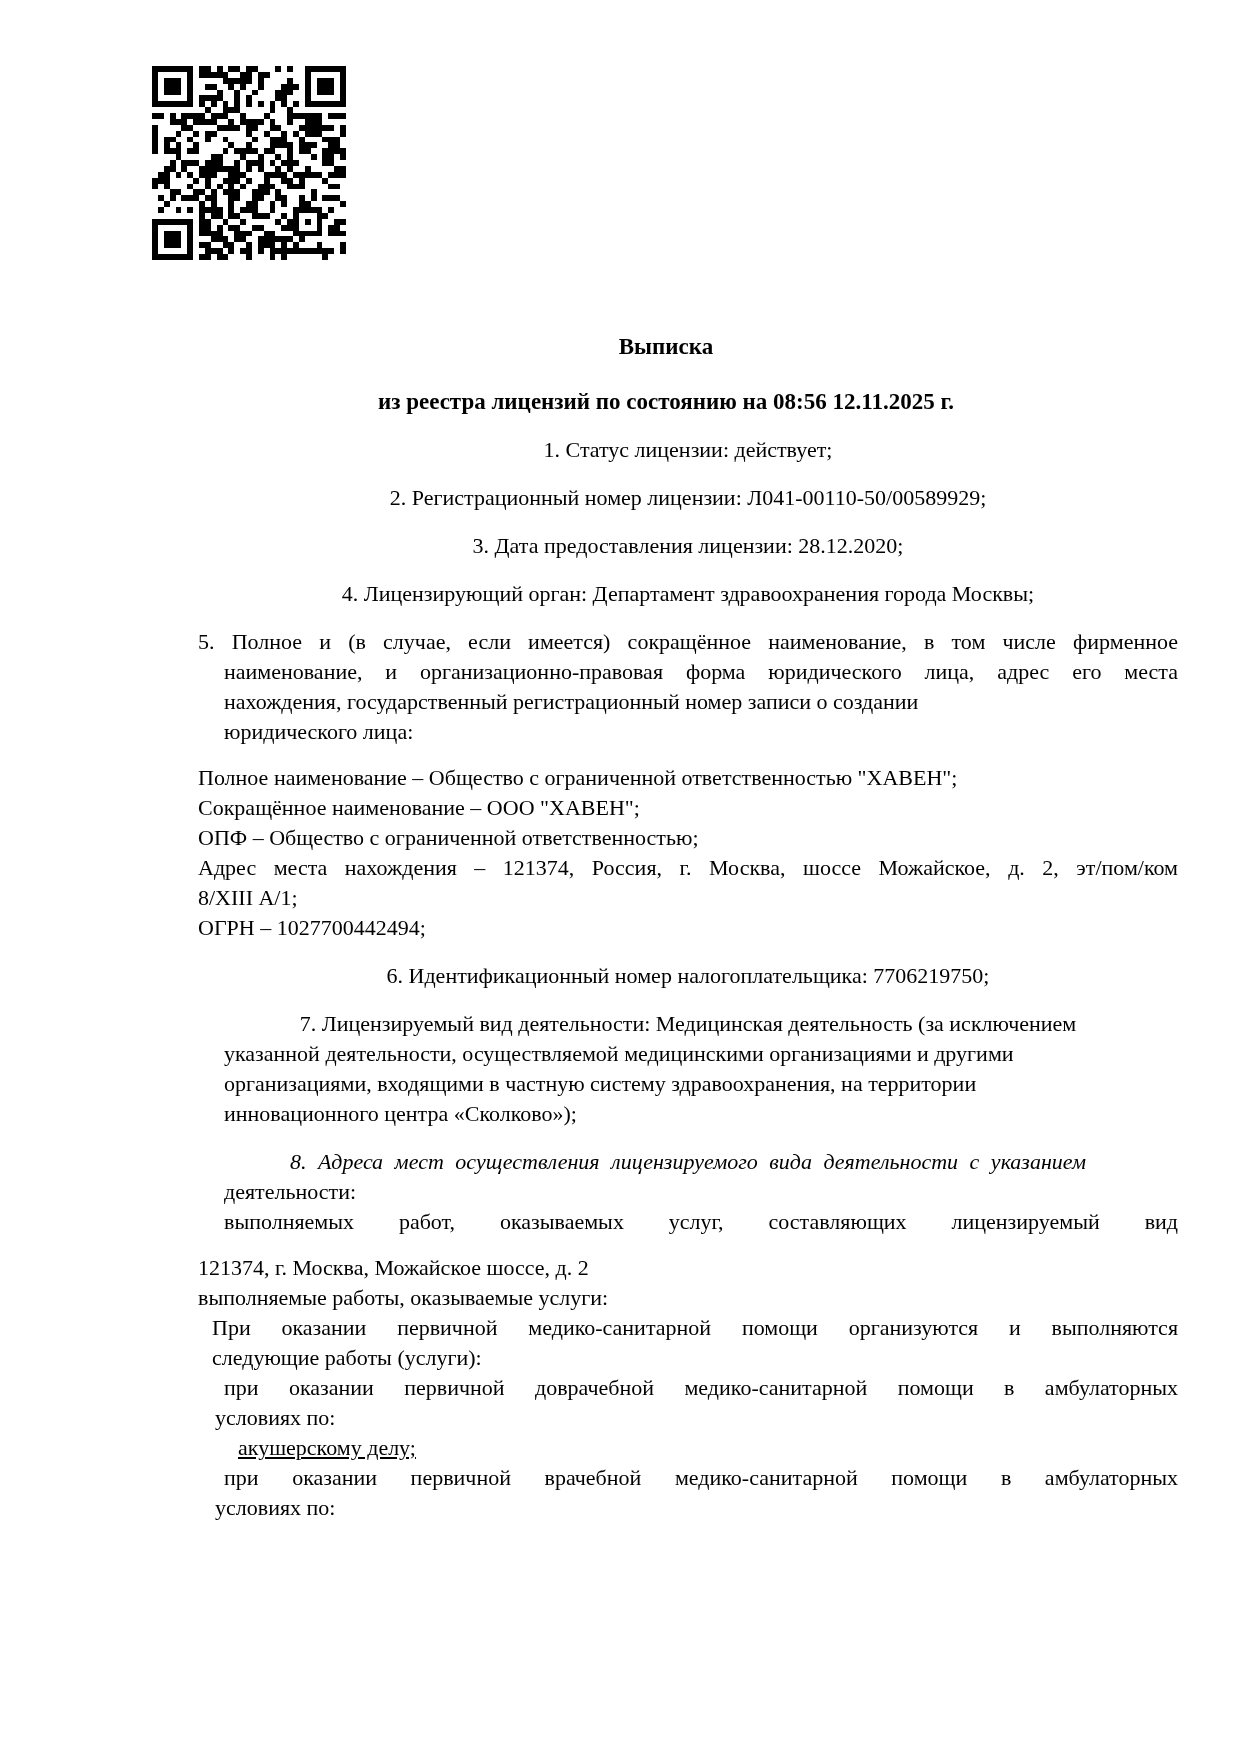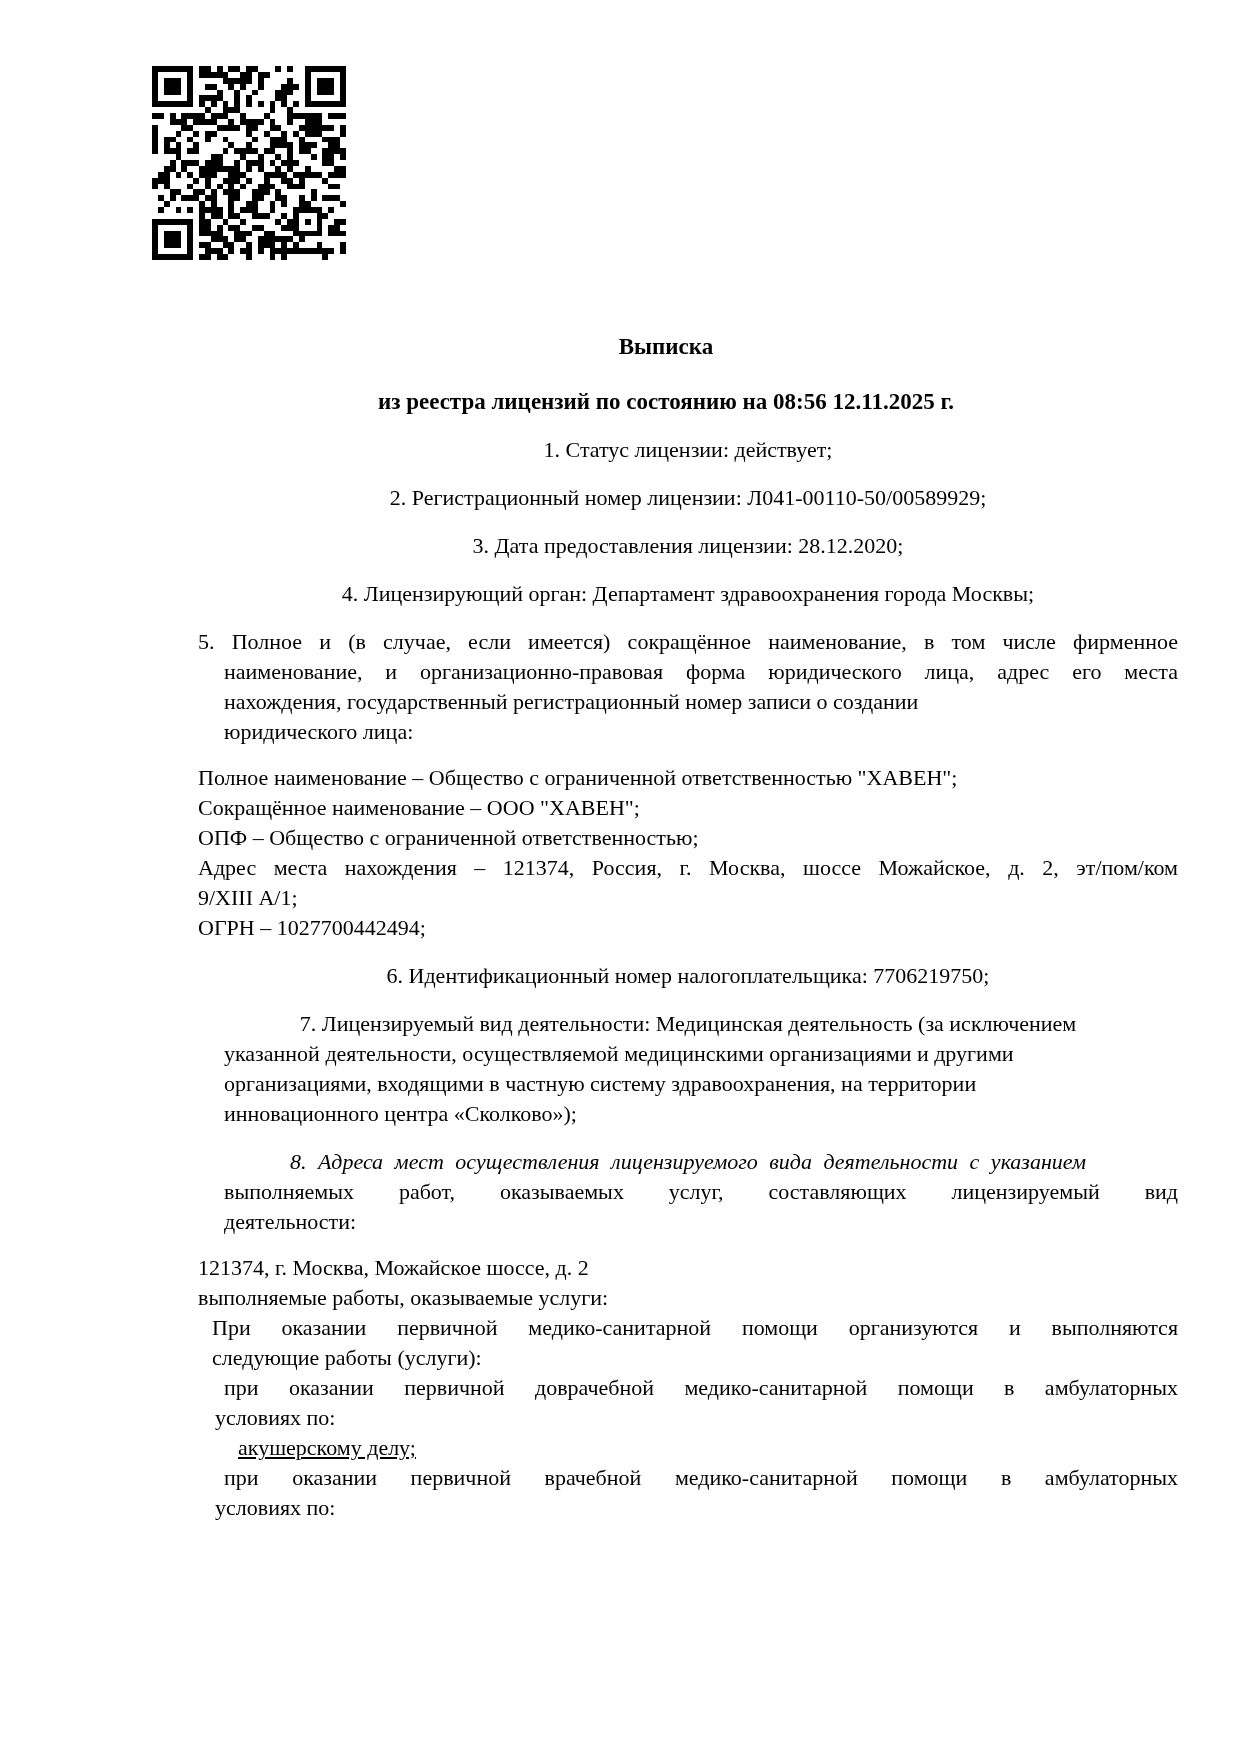--- a/index.html
+++ b/index.html
@@ -616,30 +616,30 @@
         <div class="line gap-item">3. Дата предоставления лицензии: 28.12.2020;</div>
         <div class="line gap-item">4. Лицензирующий орган: Департамент здравоохранения города Москвы;</div>
         <div class="line gap-item just">5. Полное и (в случае, если имеется) сокращённое наименование, в том числе фирменное</div>
         <div class="line cont just">наименование, и организационно-правовая форма юридического лица, адрес его места</div>
         <div class="line cont">нахождения, государственный регистрационный номер записи о создании</div>
         <div class="line cont">юридического лица:</div>
         <div class="line gap-para">Полное наименование – Общество с ограниченной ответственностью "ХАВЕН";</div>
         <div class="line">Сокращённое наименование – ООО "ХАВЕН";</div>
         <div class="line">ОПФ – Общество с ограниченной ответственностью;</div>
         <div class="line just">Адрес места нахождения – 121374, Россия, г. Москва, шоссе Можайское, д. 2, эт/пом/ком</div>
-        <div class="line">9/XIII А/1;</div>
+        <div class="line">8/XIII А/1;</div>
         <div class="line">ОГРН – 1027700442494;</div>
         <div class="line gap-item">6. Идентификационный номер налогоплательщика: 7706219750;</div>
         <div class="line gap-item">7. Лицензируемый вид деятельности: Медицинская деятельность (за исключением</div>
         <div class="line cont">указанной деятельности, осуществляемой медицинскими организациями и другими</div>
         <div class="line cont">организациями, входящими в частную систему здравоохранения, на территории</div>
         <div class="line cont">инновационного центра «Сколково»);</div>
         <div class="line gap-item ws">8. Адреса мест осуществления лицензируемого вида деятельности с указанием</div>
+        <div class="line cont">деятельности:</div>
         <div class="line cont just">выполняемых работ, оказываемых услуг, составляющих лицензируемый вид</div>
-        <div class="line cont">деятельности:</div>
         <div class="line gap-para">121374, г. Москва, Можайское шоссе, д. 2</div>
         <div class="line">выполняемые работы, оказываемые услуги:</div>
         <div class="line ind-b just">При оказании первичной медико-санитарной помощи организуются и выполняются</div>
         <div class="line ind-b">следующие работы (услуги):</div>
         <div class="line ind-c just">при оказании первичной доврачебной медико-санитарной помощи в амбулаторных</div>
         <div class="line ind-d">условиях по:</div>
         <div class="line ind-e">акушерскому делу;</div>
         <div class="line ind-c just">при оказании первичной врачебной медико-санитарной помощи в амбулаторных</div>
         <div class="line ind-d">условиях по:</div>
       </div>

